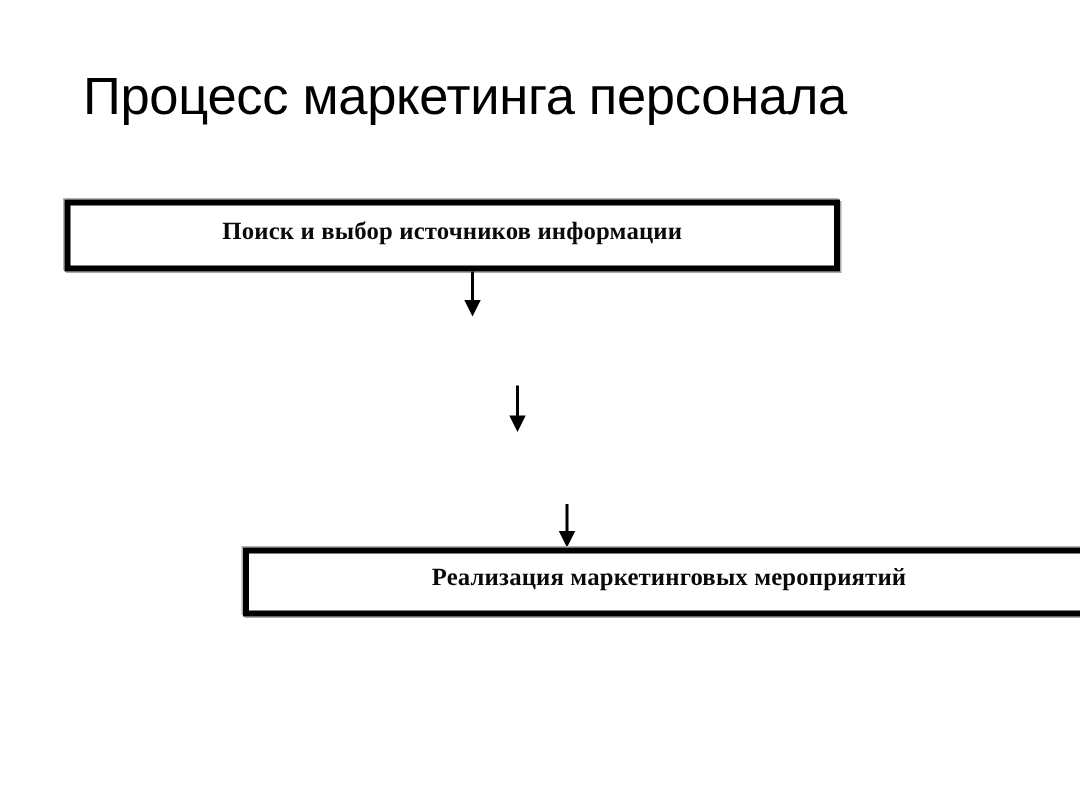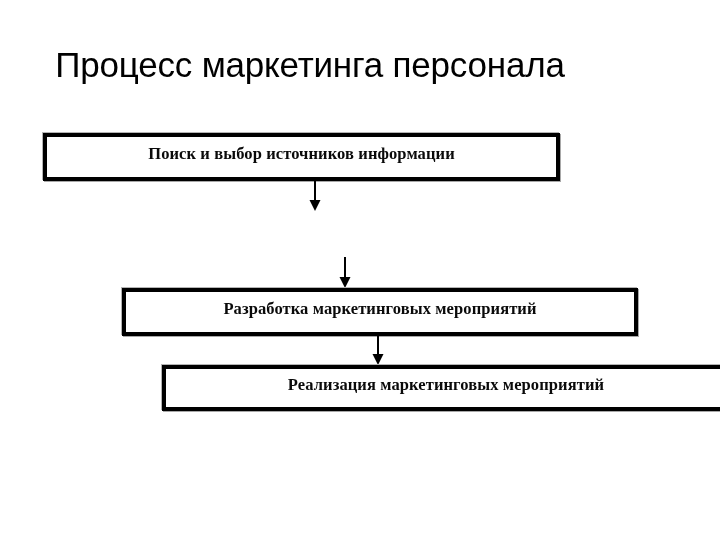--- a/index.html
+++ b/index.html
@@ -91,23 +91,20 @@
     </div>
 
 
     <div class="connector" style="left:338px; top:257px; height:31px;">
       <svg width="14" height="31" viewBox="0 0 14 31">
         <line x1="7" y1="0" x2="7" y2="23" stroke="#000000" stroke-width="2"></line>
         <polygon points="7,31 1.5,20 12.5,20" fill="#000000"></polygon>
       </svg>
     </div>
 
-    <div class="node" style="left:122px; top:288px; width:516px; height:48px;">
-      <span class="node-label">Разработка маркетинговых мероприятий</span>
-    </div>
 
     <div class="connector" style="left:371px; top:336px; height:29px;">
       <svg width="14" height="29" viewBox="0 0 14 29">
         <line x1="7" y1="0" x2="7" y2="21" stroke="#000000" stroke-width="2"></line>
         <polygon points="7,29 1.5,18 12.5,18" fill="#000000"></polygon>
       </svg>
     </div>
 
     <div class="node" style="left:162px; top:365px; width:568px; height:46px;">
       <span class="node-label">Реализация маркетинговых мероприятий</span>

